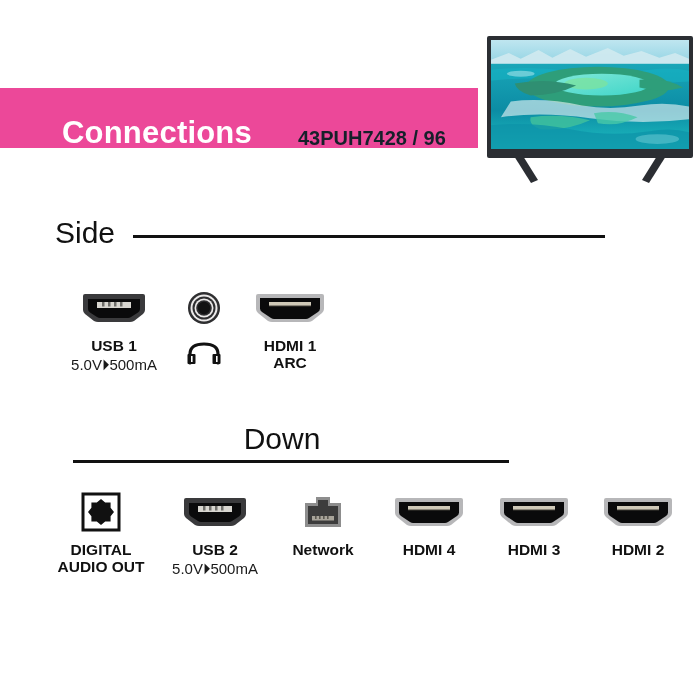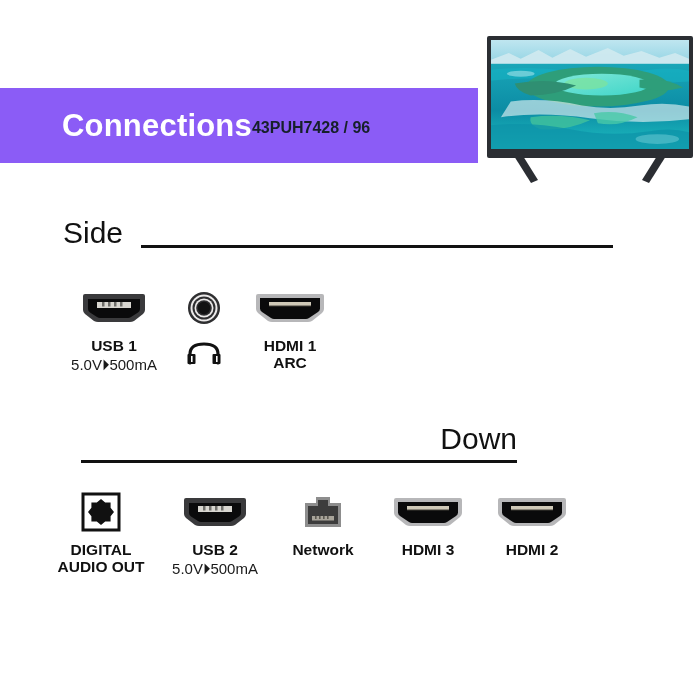--- a/index.html
+++ b/index.html
@@ -52,47 +52,48 @@
   .tv-stand-l { left: 22px; }
   .tv-stand-r { left: 150px; }
   .tv-stand-l svg, .tv-stand-r svg { display:block; width:100%; height:100%; }
 
   
   .banner {
     position: absolute;
     left: 0;
     top: 88px;
     width: 478px;
-    height: 75px;
-    background: #8b5cf6;
-    display: flex;
-    align-items: center;
+    height: 60px;
+    background: #ec4899;
+    display: flex;
+    align-items: flex-end;
   }
   .banner-title {
     margin-left: 62px;
     font-size: 31px;
     font-weight: 700;
     color: #ffffff;
     letter-spacing: 0.2px;
     line-height: 1;
   }
   .banner-model {
-    font-size: 16px;
+    margin-left: 46px;
+    font-size: 20px;
     font-weight: 600;
     color: #16202a;
     line-height: 1;
     padding-top: 4px;
   }
 
   
   .section-head {
     position: absolute;
     display: flex;
-    align-items: flex-end;
-    left: 63px;
+    align-items: center;
+    left: 55px;
   }
   .section-head .label {
     font-size: 30px;
     font-weight: 400;
     color: #111111;
     line-height: 1;
     white-space: nowrap;
   }
   .section-head .rule {
     height: 3px;
@@ -315,37 +316,48 @@
         <rect x="10" y="21" width="22" height="4.5" fill="#a8a49a"></rect>
         <rect x="13" y="21" width="1.6" height="3" fill="#5b5850"></rect>
         <rect x="17" y="21" width="1.6" height="3" fill="#5b5850"></rect>
         <rect x="21" y="21" width="1.6" height="3" fill="#5b5850"></rect>
         <rect x="25" y="21" width="1.6" height="3" fill="#5b5850"></rect>
       </svg>
     </div>
     <div class="port-label">Network</div>
   </div>
 
-
-  <div class="port" style="width:104px;justify-content:center;">
+  <div class="port" style="width:106px;">
     <div class="port-art">
       <svg width="72" height="32" viewBox="0 0 72 32">
         <path d="M2 4 Q2 2 4 2 L68 2 Q70 2 70 4 L70 17 Q70 19 68 21 L58 29 Q56 30 54 30 L18 30 Q16 30 14 29 L4 21 Q2 19 2 17 Z" fill="#b7b7b9"></path>
         <path d="M6 6 L66 6 L66 16.5 Q66 18.5 64 20 L55 26 Q53.5 27 52 27 L20 27 Q18.5 27 17 26 L8 20 Q6 18.5 6 16.5 Z" fill="#0a0a0b"></path>
         <rect x="15" y="10" width="42" height="4" fill="#cfc9b8"></rect>
         <rect x="15" y="13" width="42" height="1.2" fill="#8a8579"></rect>
       </svg>
     </div>
-    <div class="port-label">HDMI 3</div>
-  </div>
-
-  <div class="port" style="width:104px;">
+    <div class="port-label">HDMI 4</div>
+  </div>
+
+  <div class="port" style="width:104px;justify-content:center;">
     <div class="port-art">
       <svg width="72" height="32" viewBox="0 0 72 32">
         <path d="M2 4 Q2 2 4 2 L68 2 Q70 2 70 4 L70 17 Q70 19 68 21 L58 29 Q56 30 54 30 L18 30 Q16 30 14 29 L4 21 Q2 19 2 17 Z" fill="#b7b7b9"></path>
         <path d="M6 6 L66 6 L66 16.5 Q66 18.5 64 20 L55 26 Q53.5 27 52 27 L20 27 Q18.5 27 17 26 L8 20 Q6 18.5 6 16.5 Z" fill="#0a0a0b"></path>
         <rect x="15" y="10" width="42" height="4" fill="#cfc9b8"></rect>
         <rect x="15" y="13" width="42" height="1.2" fill="#8a8579"></rect>
       </svg>
     </div>
+    <div class="port-label">HDMI 3</div>
+  </div>
+
+  <div class="port" style="width:104px;">
+    <div class="port-art">
+      <svg width="72" height="32" viewBox="0 0 72 32">
+        <path d="M2 4 Q2 2 4 2 L68 2 Q70 2 70 4 L70 17 Q70 19 68 21 L58 29 Q56 30 54 30 L18 30 Q16 30 14 29 L4 21 Q2 19 2 17 Z" fill="#b7b7b9"></path>
+        <path d="M6 6 L66 6 L66 16.5 Q66 18.5 64 20 L55 26 Q53.5 27 52 27 L20 27 Q18.5 27 17 26 L8 20 Q6 18.5 6 16.5 Z" fill="#0a0a0b"></path>
+        <rect x="15" y="10" width="42" height="4" fill="#cfc9b8"></rect>
+        <rect x="15" y="13" width="42" height="1.2" fill="#8a8579"></rect>
+      </svg>
+    </div>
     <div class="port-label">HDMI 2</div>
   </div>
 </div>
 
 </body></html>

